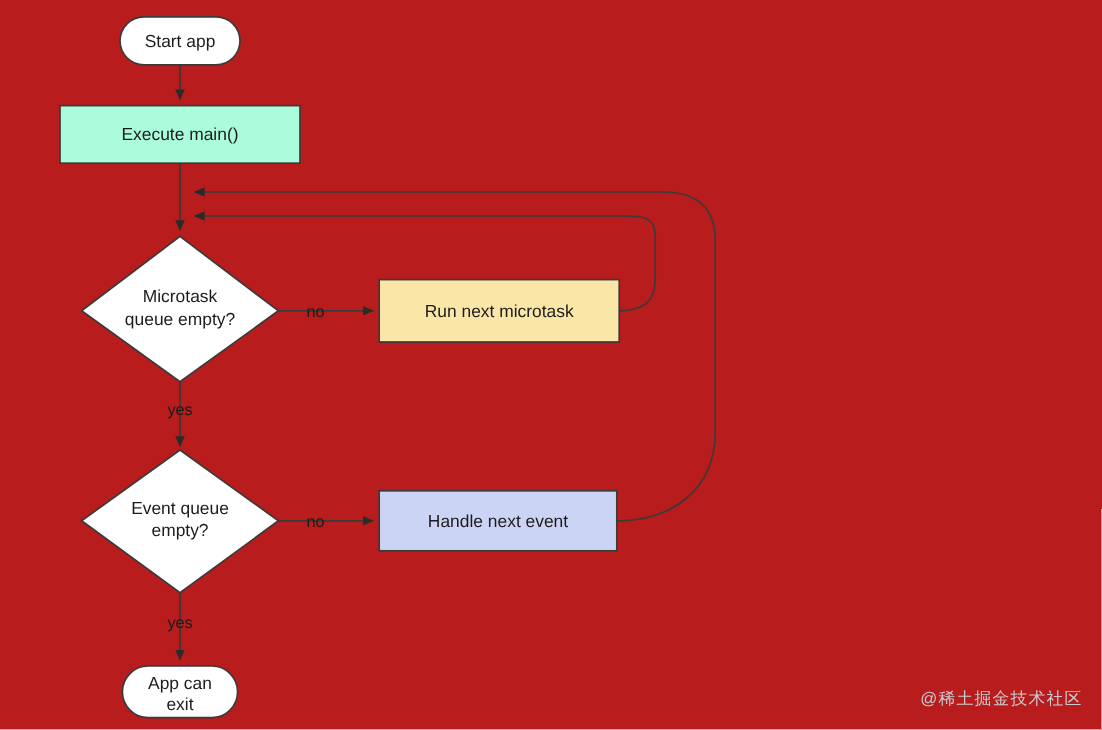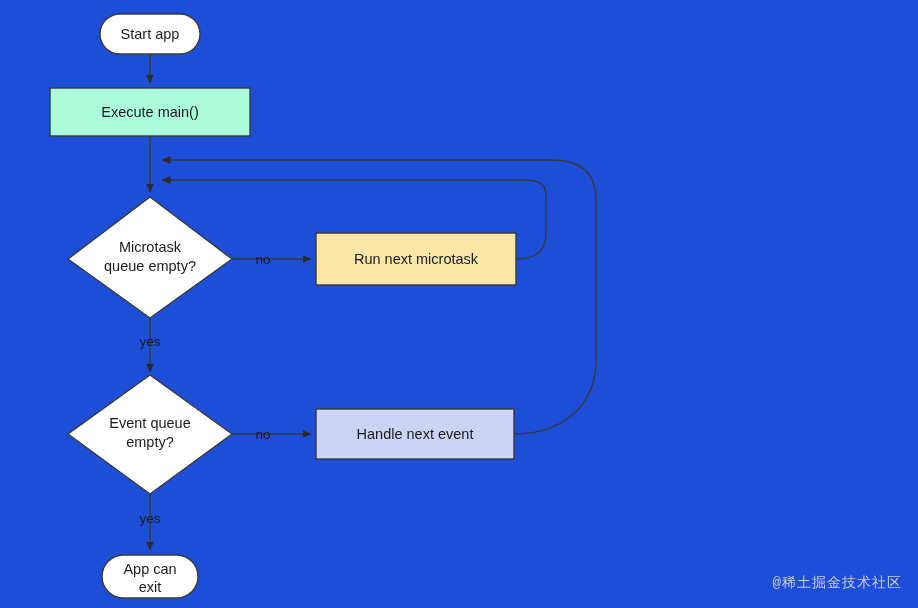--- a/index.html
+++ b/index.html
@@ -7,21 +7,21 @@
     padding: 0;
     background: #ffffff;
   }
   body {
     font-family: "Liberation Sans", sans-serif;
   }
   #canvas {
     position: relative;
     width: 918px;
     height: 608px;
-    background: #1d4ed8;
+    background: #b91c1c;
     overflow: hidden;
   }
   #flow-svg {
     position: absolute;
     left: 0;
     top: 0;
     width: 918px;
     height: 608px;
   }
   .node-text {
@@ -45,21 +45,21 @@
   }
   .loop-line {
     stroke: #3a3a3a;
     stroke-width: 1.4;
     fill: none;
   }
   .watermark {
     position: absolute;
     right: 16px;
     bottom: 16px;
-    font-family: Liberation Mono, monospace;
+    font-family: Liberation Sans, sans-serif;
     font-size: 14px;
     color: #c9ccd1;
     letter-spacing: 1px;
     white-space: nowrap;
     user-select: none;
   }
 </style>
 </head>
 <body>
 

